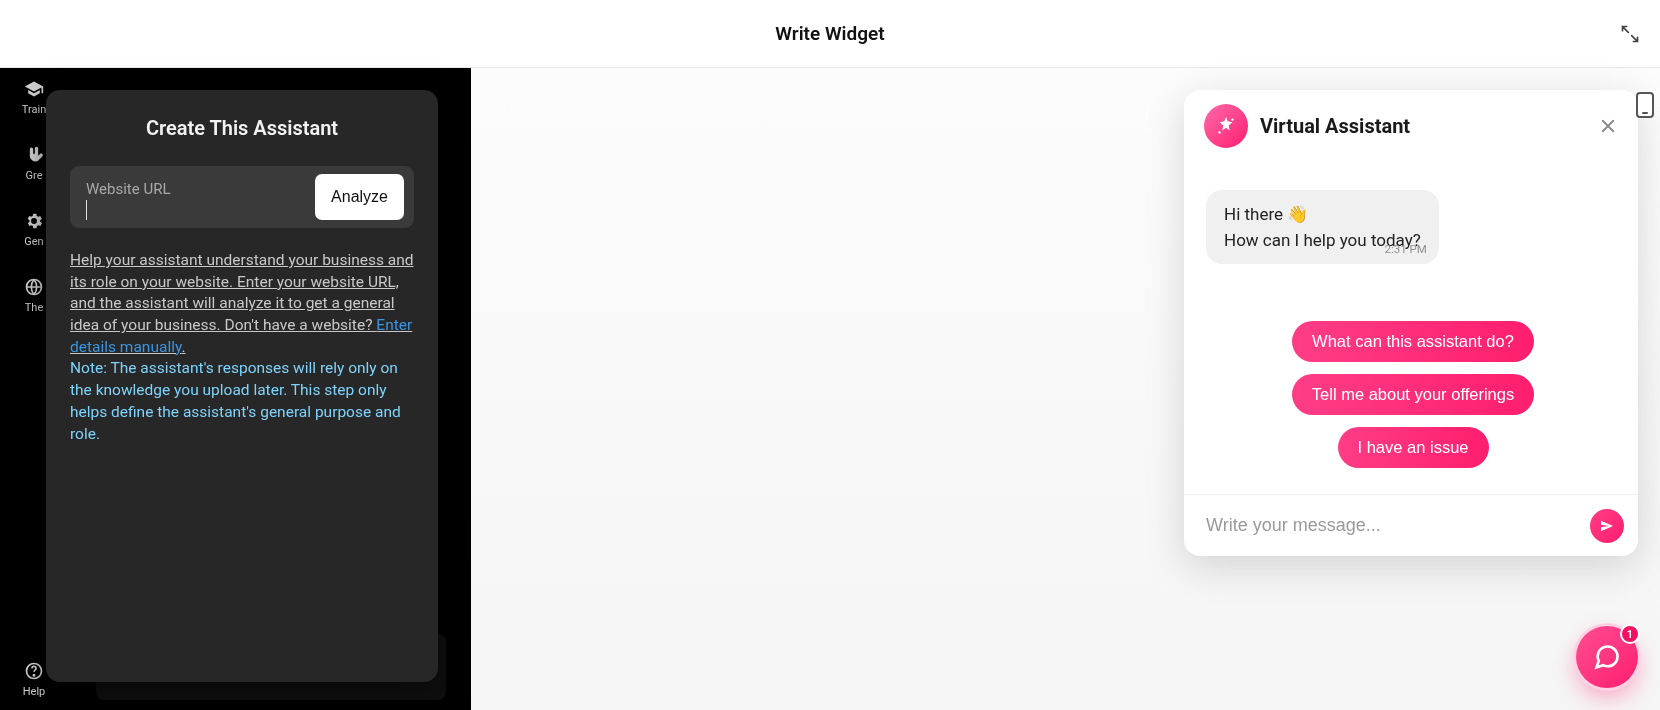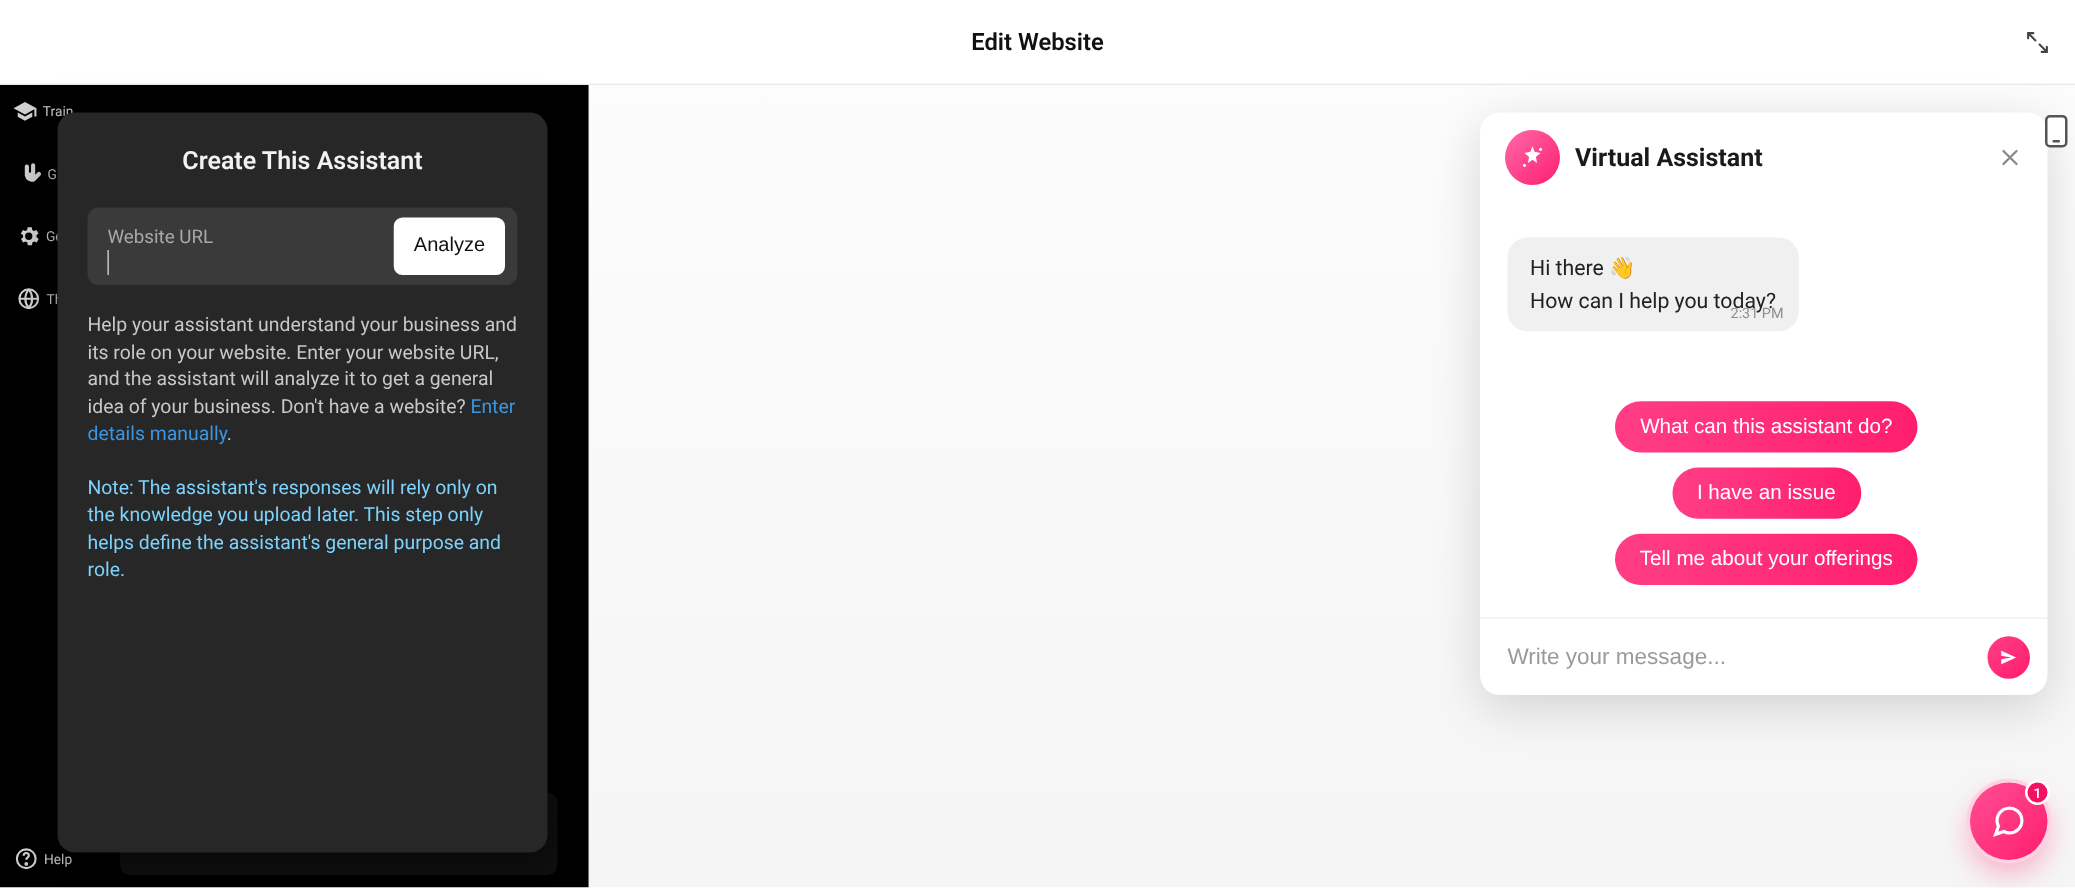--- a/index.html
+++ b/index.html
@@ -62,21 +62,21 @@
       padding-top: 10px;
       display: flex;
       flex-direction: column;
       align-items: center;
       color: #ccc;
       font-size: 10px;
       position: relative;
     }
     .rail-item {
       display: flex;
-      flex-direction: row;
+      flex-direction: column;
       align-items: center;
       gap: 3px;
       margin-bottom: 28px;
       cursor: pointer;
       color: #d0d0d0;
     }
     .rail-item .ic { width: 22px; height: 22px; display:flex; align-items:center; justify-content:center; }
     .rail-item .lbl { font-size: 11px; }
     .rail-bottom {
       position: absolute;
@@ -148,21 +148,21 @@
       font-size: 16px;
       font-weight: 500;
       cursor: pointer;
       align-self: center;
       height: 46px;
     }
     .help-para {
       font-size: 15.5px;
       line-height: 1.4;
       color: #c8c8c8;
-      margin-bottom: 22px;
+      text-decoration: underline;
     }
     .help-para a {
       color: #3b95e0;
       text-decoration: none;
       cursor: pointer;
     }
     .note-para {
       font-size: 15.5px;
       line-height: 1.4;
       color: #7dd3fc;
@@ -337,21 +337,21 @@
       font-size:11px;
       display:flex;align-items:center;justify-content:center;
       padding:0 4px;
       font-weight:600;
     }
   </style>
 </head>
 <body>
 
 <div class="page-header">
-  <div class="title">Edit Website</div>
+  <div class="title">Write Widget</div>
   <div class="expand-btn">
     <svg width="20" height="20" viewBox="0 0 24 24" fill="none" stroke="currentColor" stroke-width="2" stroke-linecap="round">
         <path d="M8 3H3v5M3 3l7 7M16 21h5v-5M21 21l-7-7"></path>
       </svg>
   </div>
 </div>
 
 <div class="main">
   <div class="dark-region">
     <div class="side-rail">
@@ -445,22 +445,22 @@
       <div class="cw-body">
         <div class="bubble-in">
           <div class="line1">
             <span>Hi there </span><span>👋</span>
           </div>
           <div class="line2">How can I help you today?</div>
           <div class="ts">2:31 PM</div>
         </div>
         <div class="suggestions">
           <button class="sugg-pill">What can this assistant do?</button>
+          <button class="sugg-pill">Tell me about your offerings</button>
           <button class="sugg-pill">I have an issue</button>
-          <button class="sugg-pill">Tell me about your offerings</button>
         </div>
       </div>
       <div class="cw-footer">
         <input class="cw-textbox" placeholder="Write your message..." style="">
         <button class="cw-send">
           <svg width="16" height="16" viewBox="0 0 24 24" fill="currentColor">
               <path d="M3 20l18-8L3 4v6l12 2-12 2v6z"></path>
             </svg>
         </button>
       </div>

